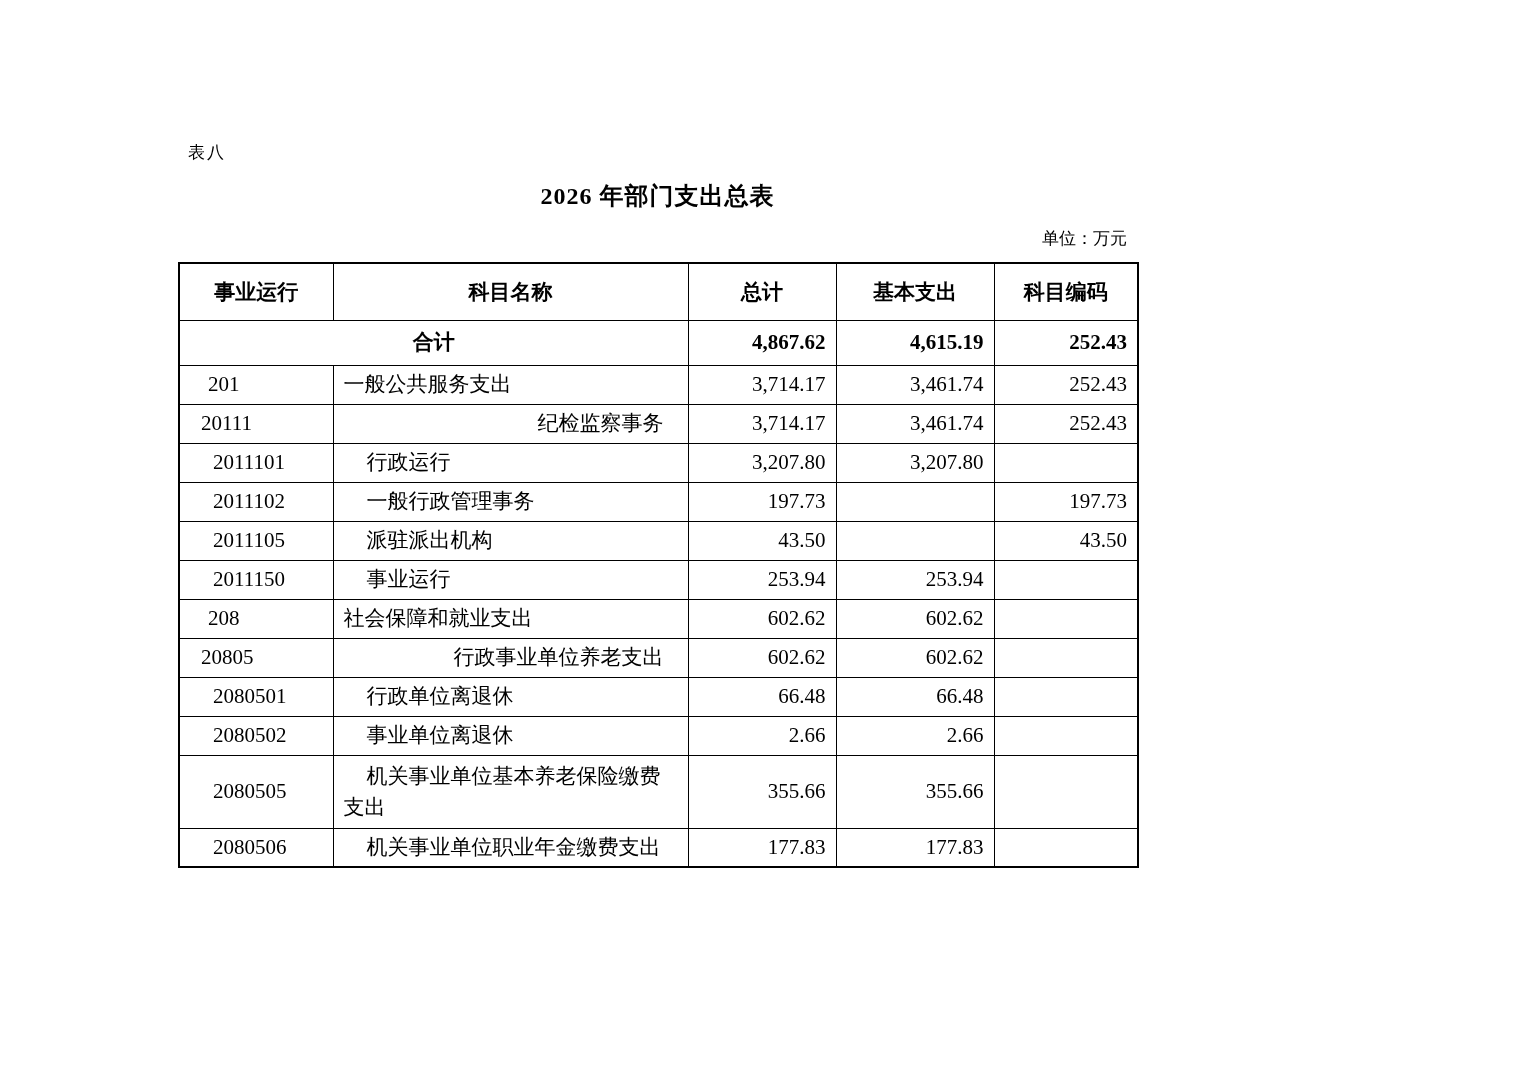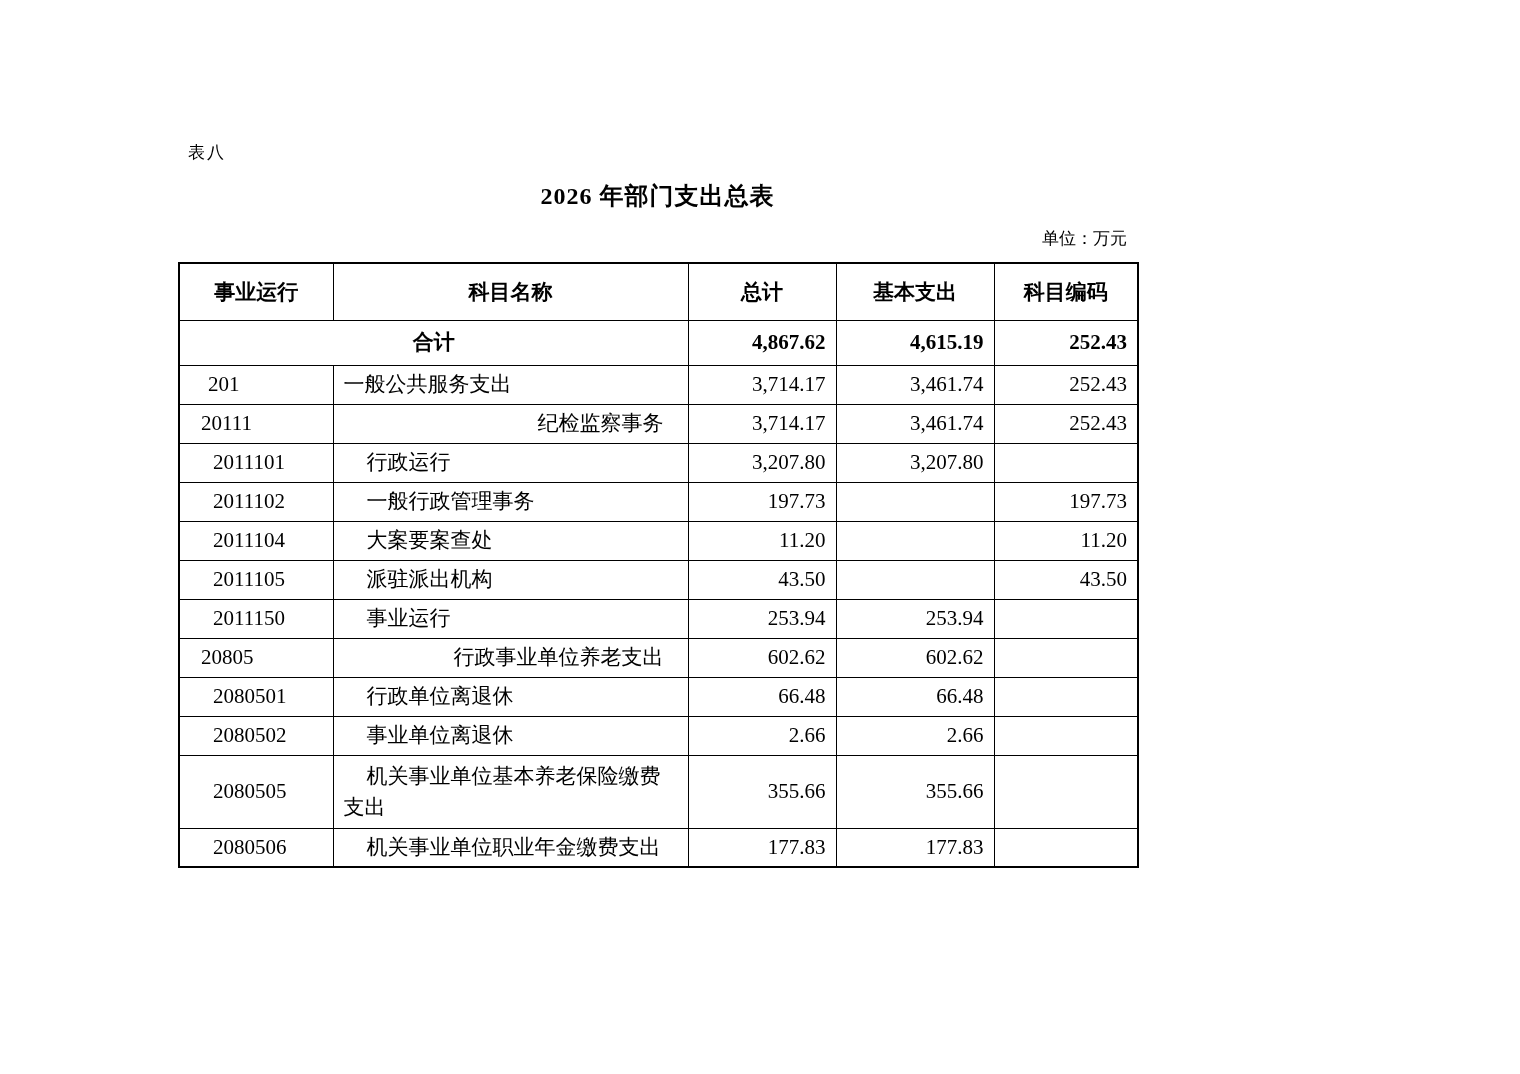--- a/index.html
+++ b/index.html
@@ -121,44 +121,44 @@
     </tr>
 
     <tr class="row">
       <td class="code lvl3">2011102</td>
       <td class="name lvl3">一般行政管理事务</td>
       <td class="num">197.73</td>
       <td class="num"></td>
       <td class="num">197.73</td>
     </tr>
 
-    <tr class="row">
-      <td class="code lvl3">2011104</td>
-      <td class="name lvl3">大案要案查处</td>
-      <td class="num">11.20</td>
-      <td class="num"></td>
-      <td class="num">11.20</td>
-    </tr>
 
     <tr class="row">
       <td class="code lvl3">2011105</td>
       <td class="name lvl3">派驻派出机构</td>
       <td class="num">43.50</td>
       <td class="num"></td>
       <td class="num">43.50</td>
     </tr>
 
     <tr class="row">
       <td class="code lvl3">2011150</td>
       <td class="name lvl3">事业运行</td>
       <td class="num">253.94</td>
       <td class="num">253.94</td>
       <td class="num"></td>
     </tr>
 
+    <tr class="row">
+      <td class="code lvl1">208</td>
+      <td class="name lvl1">社会保障和就业支出</td>
+      <td class="num">602.62</td>
+      <td class="num">602.62</td>
+      <td class="num"></td>
+    </tr>
 
     <tr class="row">
       <td class="code lvl2">20805</td>
       <td class="name lvl2">行政事业单位养老支出</td>
       <td class="num">602.62</td>
       <td class="num">602.62</td>
       <td class="num"></td>
     </tr>
 
     <tr class="row">

